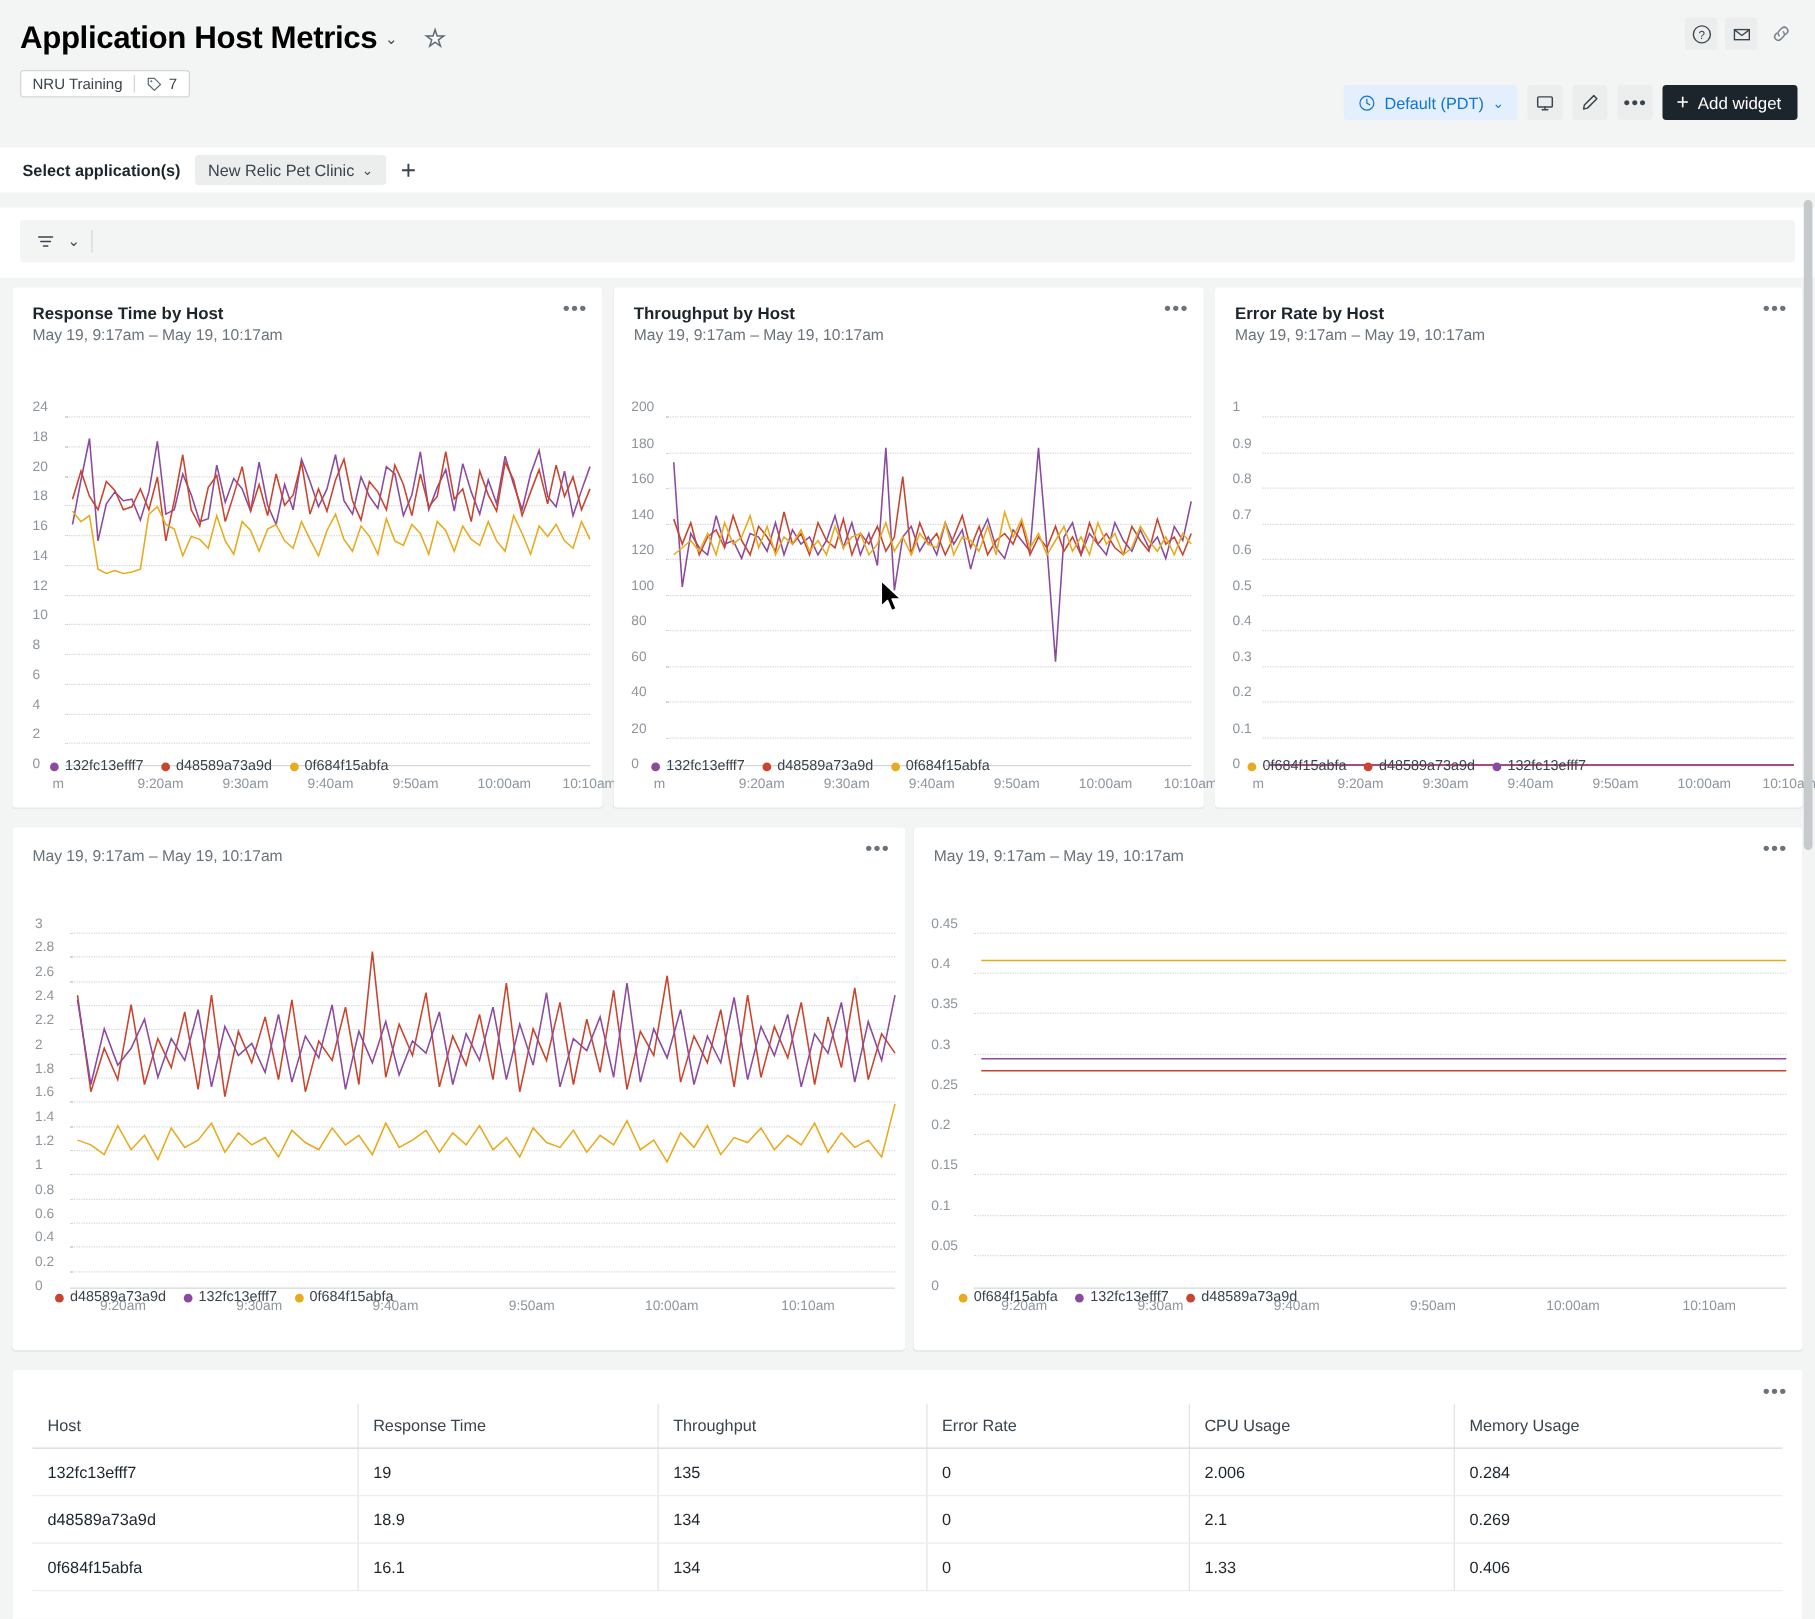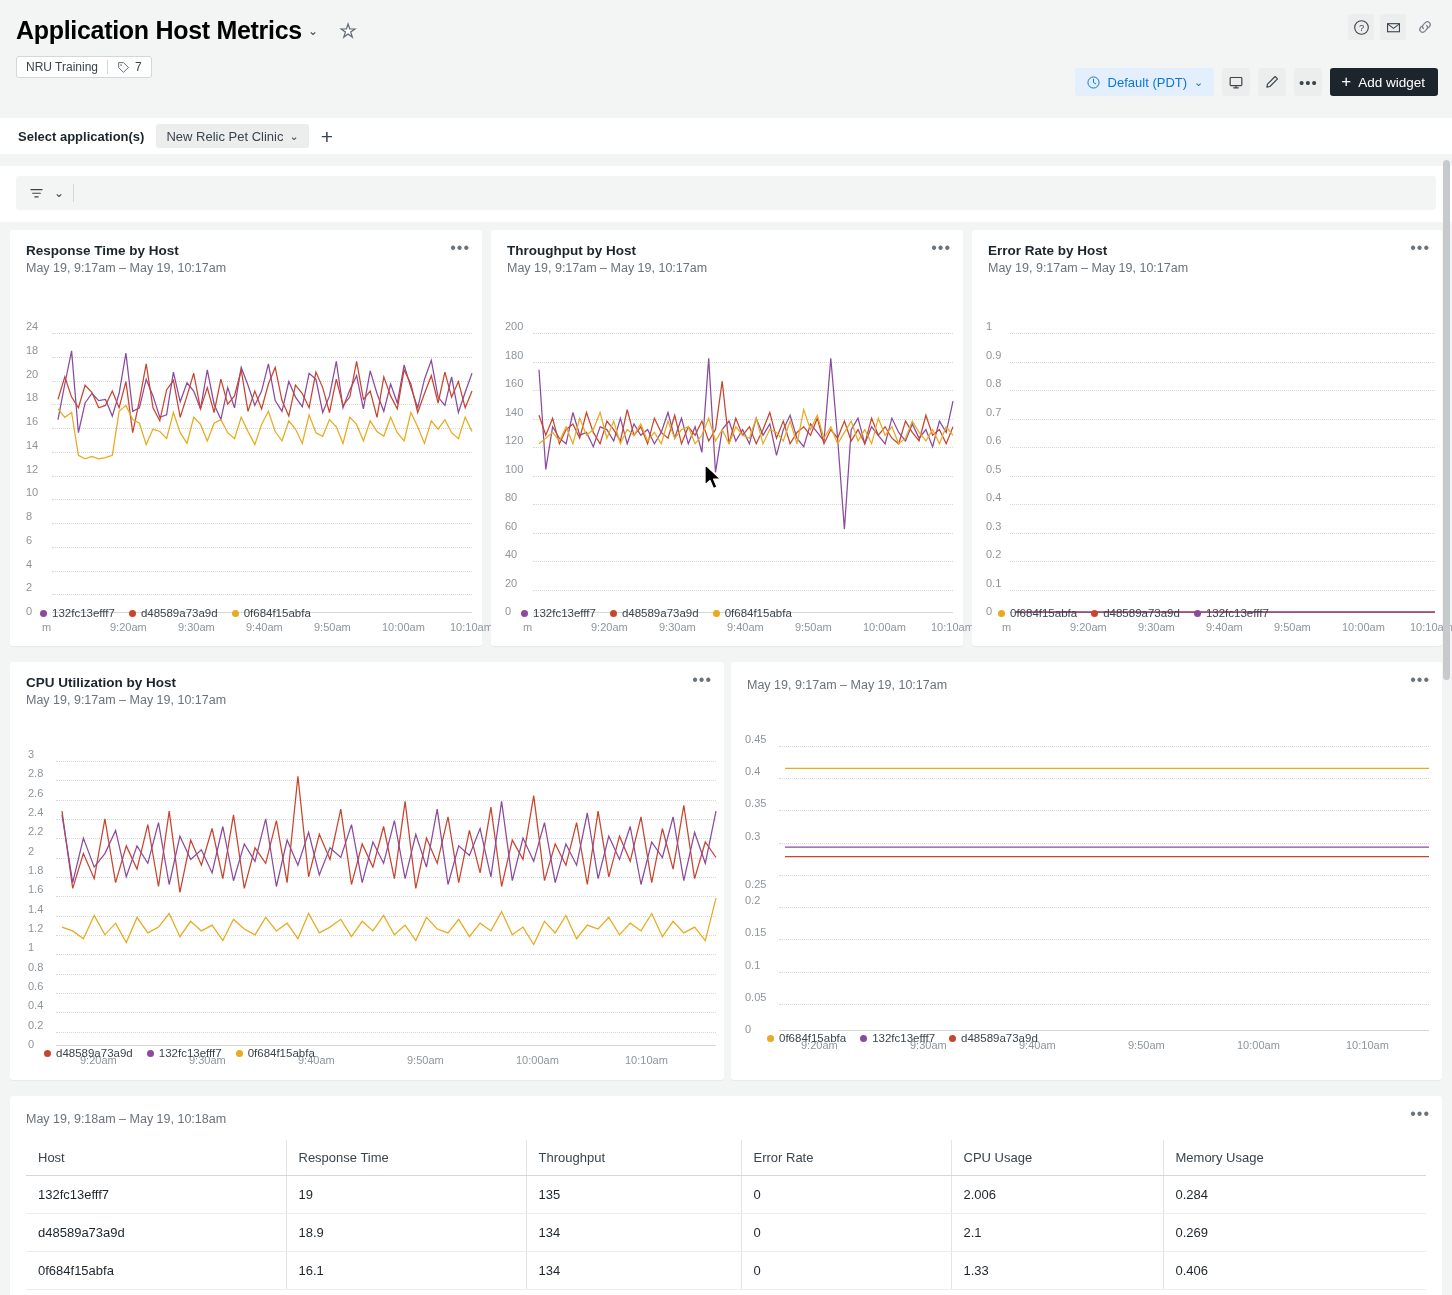--- a/index.html
+++ b/index.html
@@ -390,21 +390,20 @@
           <div class="legend-item">
             <span class="dot" style="background: rgb(139, 74, 158);"></span>
             <span>132fc13efff7</span>
           </div>
         </div>
       </div>
   </div>
 
   <div class="widget" id="w-cpu" style="left:10px; top:662px; width:714px; height:418px;">
     <div class="w-head">
-      <div class="w-title">CPU Utilization by Host</div>
       <div class="w-sub">May 19, 9:17am – May 19, 10:17am</div>
       <div class="w-menu">•••</div>
     </div>
     <div class="chart-area" id="chart-cpu" style="width: 714px; height: 352px;">
         <div class="ylabel" style="left: 18px; top: 41px;">3</div>
         <div class="gridline" style="left: 46px; top: 54px; width: 660px;"></div>
         <div class="ylabel" style="left: 18px; top: 60.3333px;">2.8</div>
         <div class="gridline" style="left: 46px; top: 73.3333px; width: 660px;"></div>
         <div class="ylabel" style="left: 18px; top: 79.6667px;">2.6</div>
         <div class="gridline" style="left: 46px; top: 92.6667px; width: 660px;"></div>
@@ -469,21 +468,21 @@
     </div>
     <div class="chart-area" id="chart-memory" style="width: 711px; height: 352px;">
         <div class="ylabel" style="left: 14px; top: 41px;">0.45</div>
         <div class="gridline" style="left: 48px; top: 54px; width: 650px;"></div>
         <div class="ylabel" style="left: 14px; top: 73.2222px;">0.4</div>
         <div class="gridline" style="left: 48px; top: 86.2222px; width: 650px;"></div>
         <div class="ylabel" style="left: 14px; top: 105.444px;">0.35</div>
         <div class="gridline" style="left: 48px; top: 118.444px; width: 650px;"></div>
         <div class="ylabel" style="left: 14px; top: 137.667px;">0.3</div>
         <div class="gridline" style="left: 48px; top: 150.667px; width: 650px;"></div>
-        <div class="ylabel" style="left: 14px; top: 169.889px; margin-top: 16px;">0.25</div>
+        <div class="ylabel" style="left: 14px; top: 169.889px;">0.25</div>
         <div class="gridline" style="left: 48px; top: 182.889px; width: 650px;"></div>
         <div class="ylabel" style="left: 14px; top: 202.111px;">0.2</div>
         <div class="gridline" style="left: 48px; top: 215.111px; width: 650px;"></div>
         <div class="ylabel" style="left: 14px; top: 234.333px;">0.15</div>
         <div class="gridline" style="left: 48px; top: 247.333px; width: 650px;"></div>
         <div class="ylabel" style="left: 14px; top: 266.556px;">0.1</div>
         <div class="gridline" style="left: 48px; top: 279.556px; width: 650px;"></div>
         <div class="ylabel" style="left: 14px; top: 298.778px;">0.05</div>
         <div class="gridline" style="left: 48px; top: 311.778px; width: 650px;"></div>
         <div class="ylabel" style="left: 14px; top: 331px;">0</div>
@@ -511,21 +510,20 @@
           <div class="legend-item">
             <span class="dot" style="background: rgb(201, 68, 46);"></span>
             <span>d48589a73a9d</span>
           </div>
         </div>
       </div>
   </div>
 
   <div class="widget" id="w-summary" style="left:10px; top:1096px; width:1432px; height:230px;">
     <div class="w-head">
-      <div class="w-sub">May 19, 9:18am – May 19, 10:18am</div>
       <div class="w-menu">•••</div>
     </div>
     <div style="padding:0 16px;">
       <table class="tbl">
         <thead>
             <tr id="tbl-head">
               <th style="width: 260px;">Host</th>
               <th style="width: 240px;">Response Time</th>
               <th style="width: 215px;">Throughput</th>
               <th style="width: 210px;">Error Rate</th>

